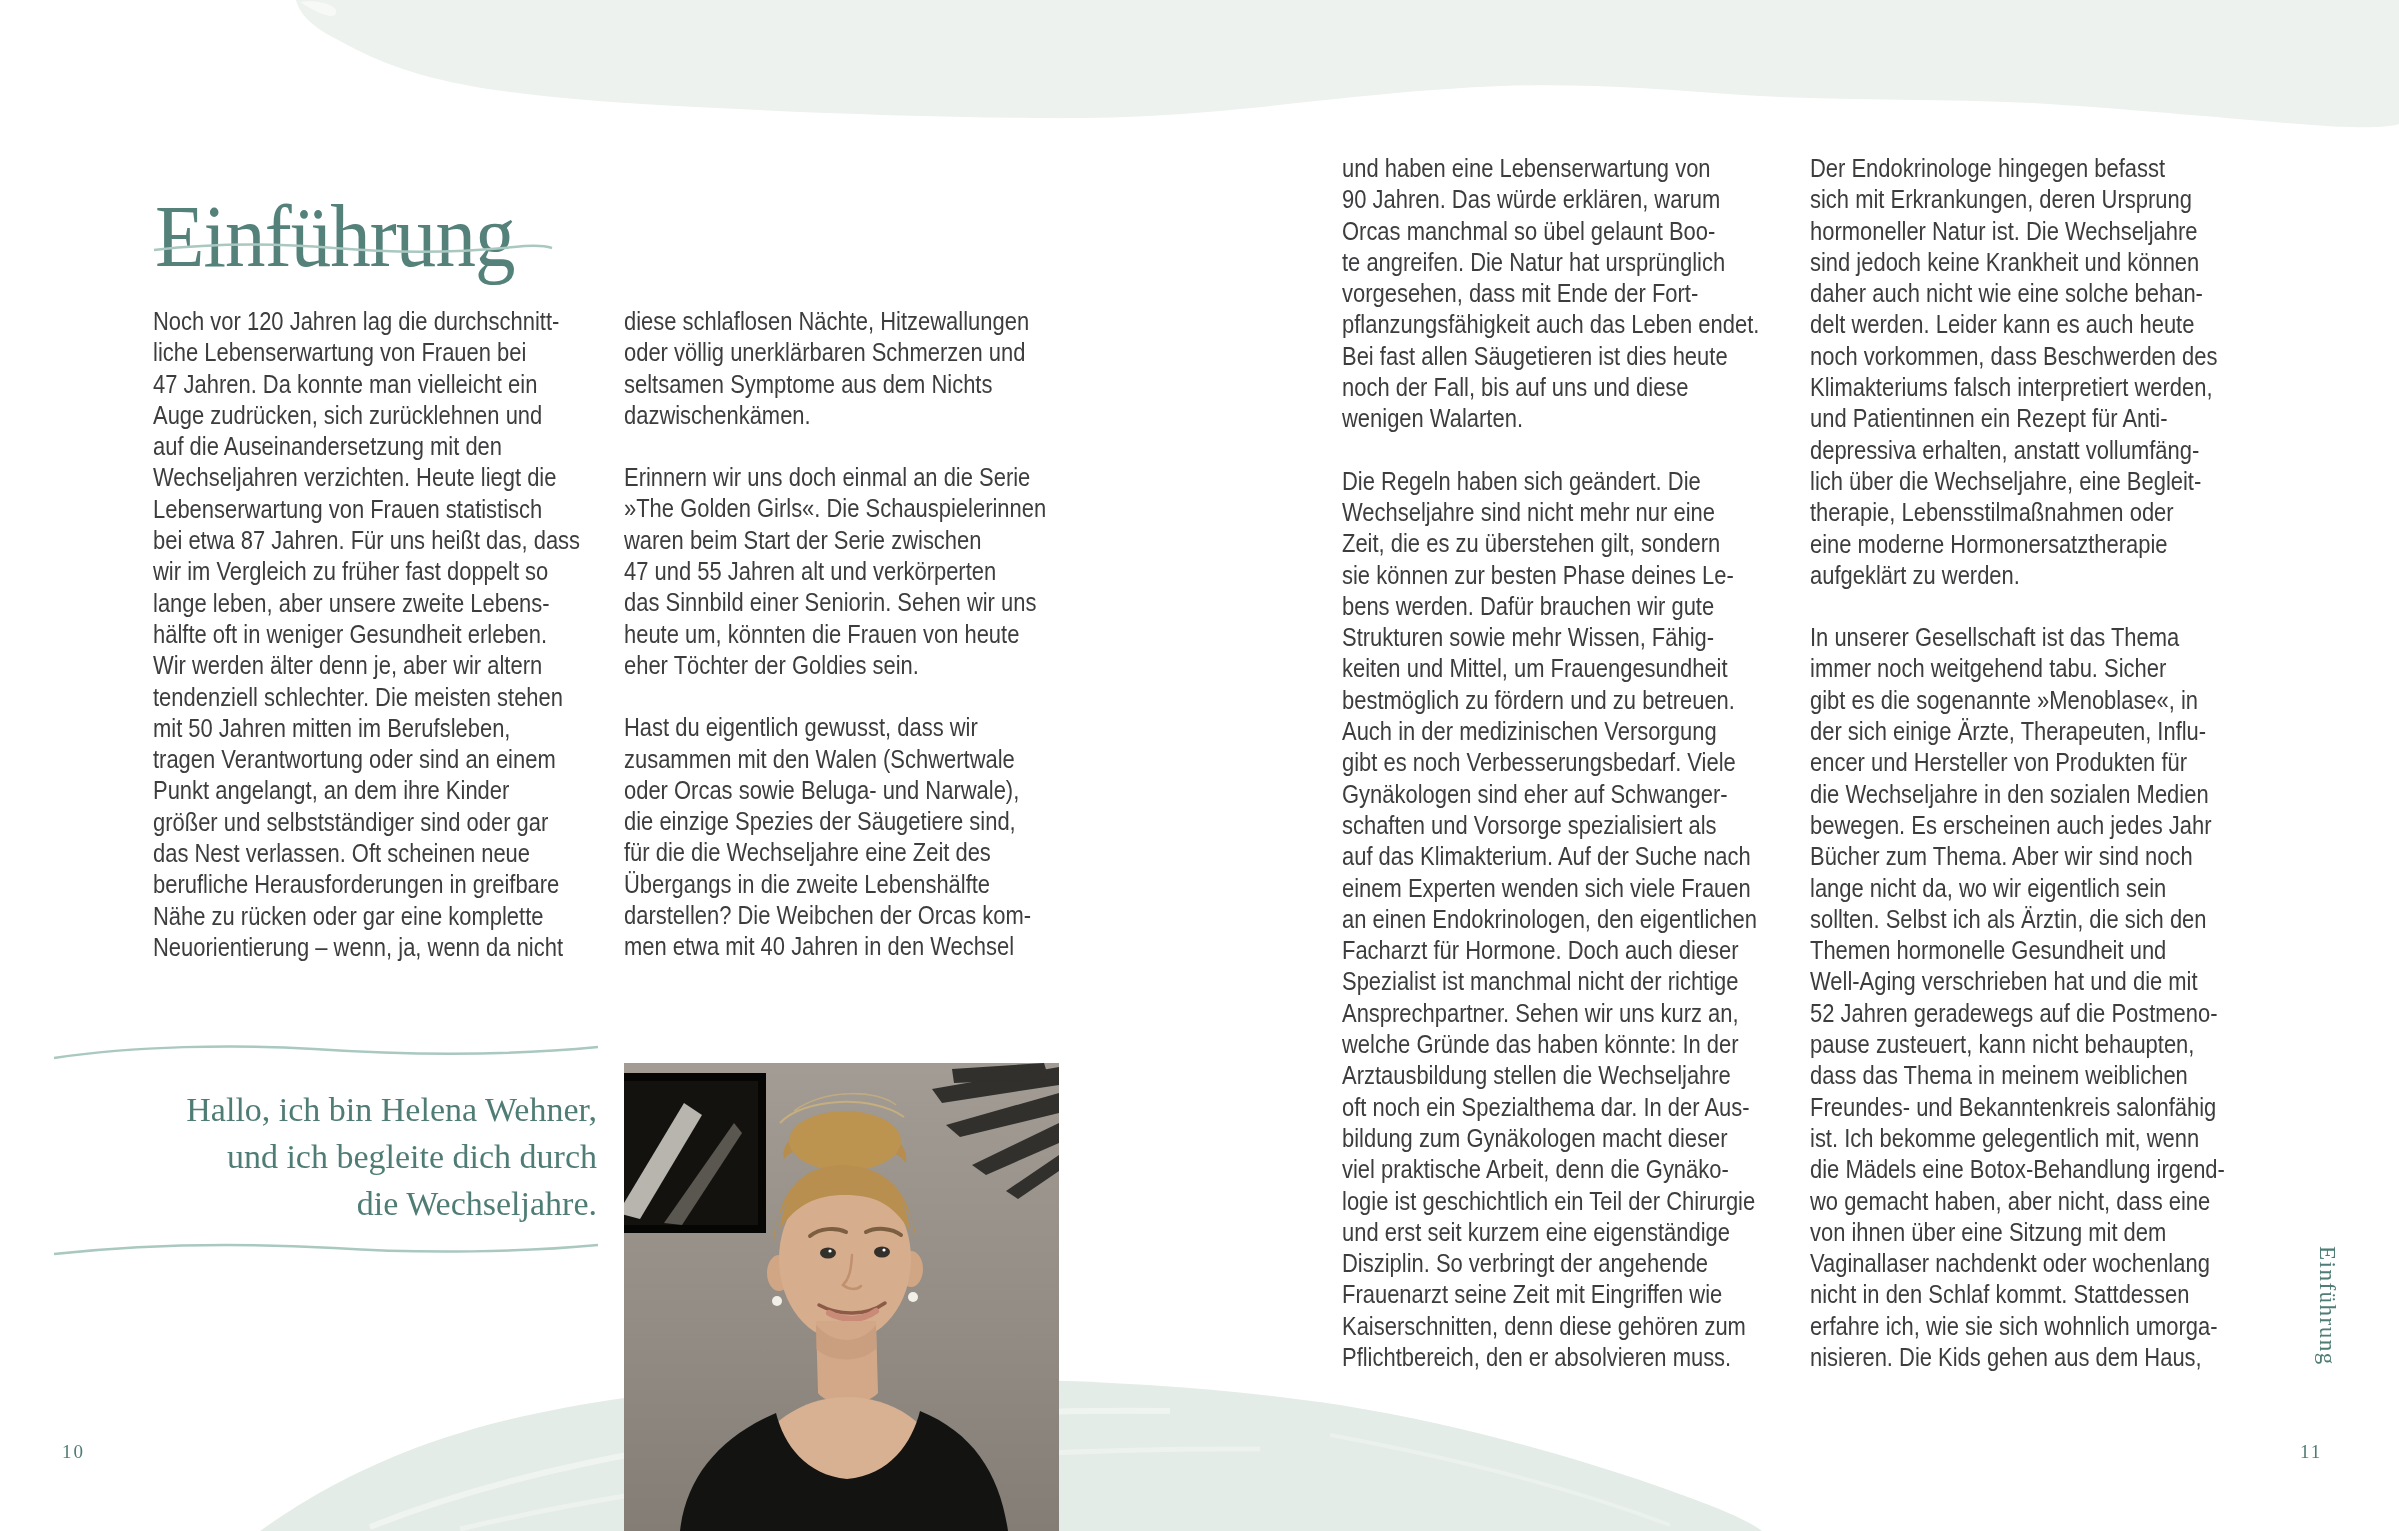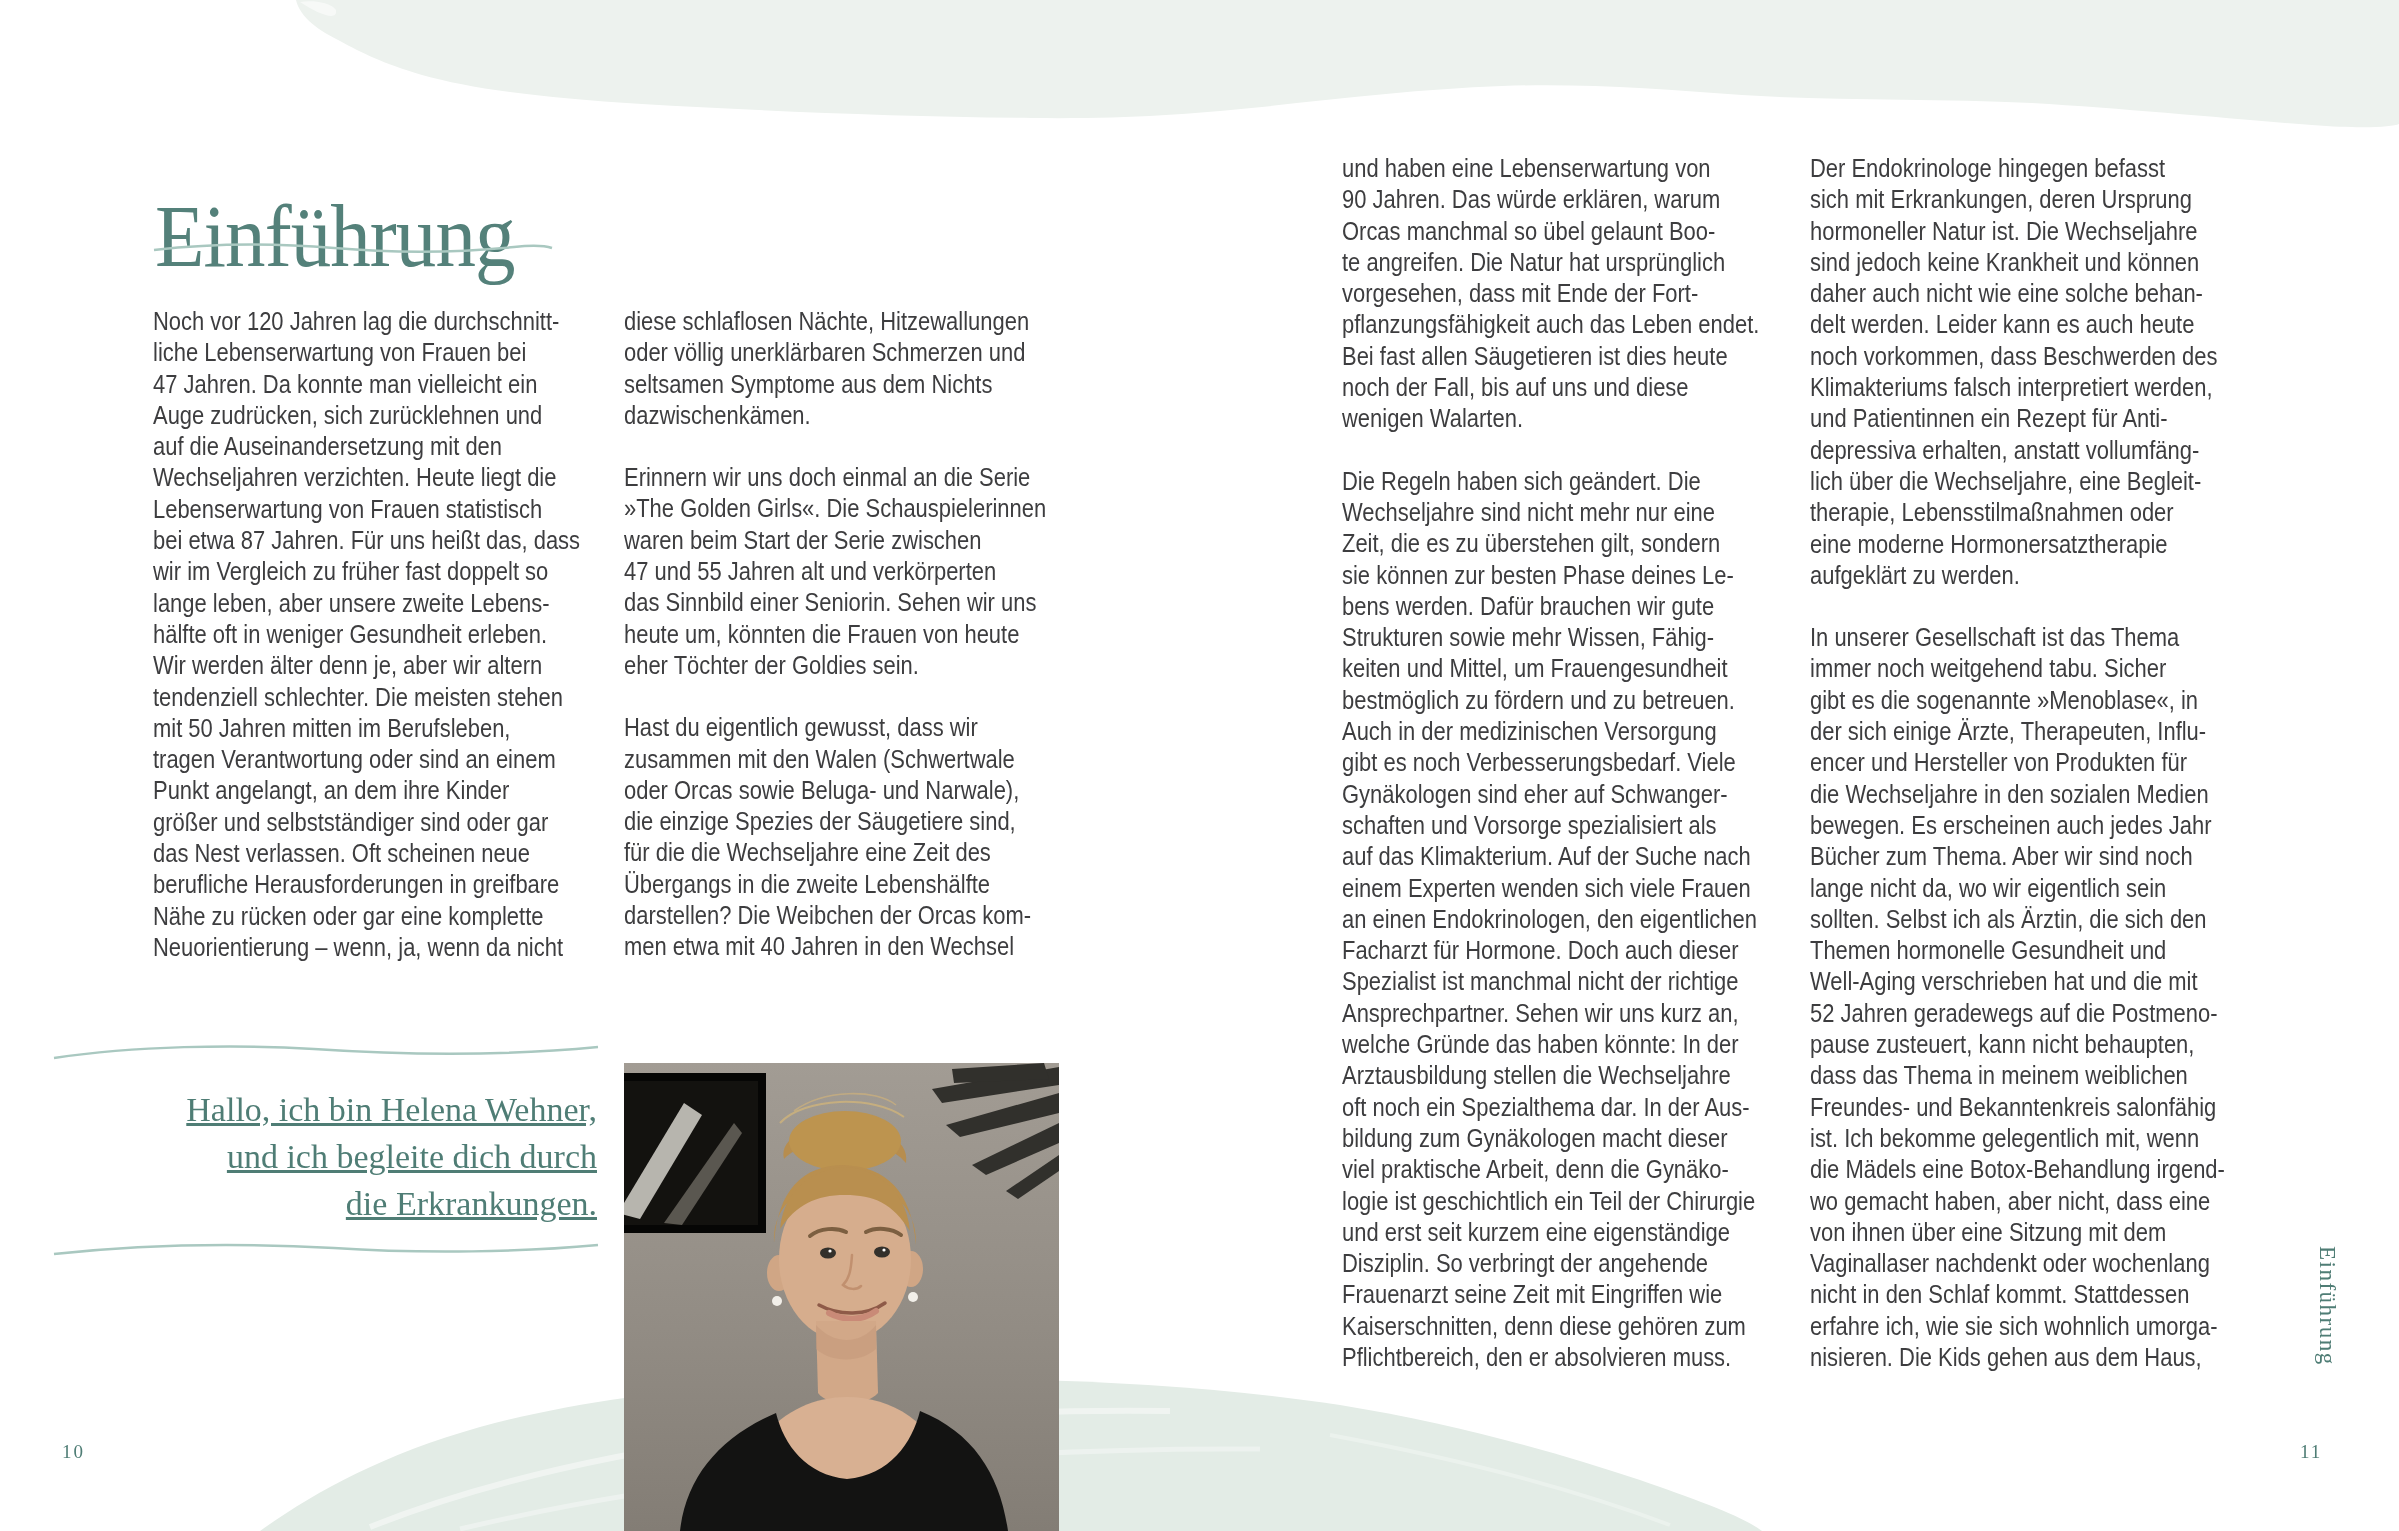--- a/index.html
+++ b/index.html
@@ -17,21 +17,21 @@
            color:#3d3d3f;}
   .textcol .line{white-space:nowrap;}
   .para + .para{margin-top:31px;}
   #lcol1{left:153px;top:306px;}
   #lcol2{left:624px;top:306px;}
   #rcol1{left:1342px;top:153px;}
   #rcol2{left:1810px;top:153px;}
 
   .quote{position:absolute;left:88px;top:1086px;width:509px;text-align:right;
          font-family:"Liberation Serif",serif;font-size:34px;line-height:47px;color:#4f7d75;}
-  .quote .line{white-space:nowrap;text-decoration:underline;}
+  .quote .line{white-space:nowrap;}
 
   .pagenum{position:absolute;font-family:"Liberation Serif",serif;font-size:19px;
            color:#4f7d75;letter-spacing:2px;}
   #pagenum-left{left:62px;top:1441px;}
   #pagenum-right{left:2300px;top:1441px;}
 
   .side-label{position:absolute;left:2340px;top:1246px;transform:rotate(90deg);
               transform-origin:0 0;font-family:"Liberation Serif",serif;font-size:23px;
               letter-spacing:1.5px;color:#4f7d75;white-space:nowrap;}
 
@@ -116,21 +116,21 @@
         <div class="line">men etwa mit 40 Jahren in den Wechsel</div>
       </div>
     </div>
 
   <svg class="deco" style="left:52px;top:1042px;" width="548" height="20" viewBox="0 0 548 20">
     <path fill="none" stroke="#a9c8c0" stroke-width="2.5" d="M2,16 C82,4 182,2 262,7 C352,13 452,14 546,5"></path>
   </svg>
   <div class="quote">
       <div class="line">Hallo, ich bin Helena Wehner,</div>
       <div class="line">und ich begleite dich durch</div>
-      <div class="line">die Erkrankungen.</div>
+      <div class="line">die Wechseljahre.</div>
     </div>
   <svg class="deco" style="left:52px;top:1240px;" width="548" height="20" viewBox="0 0 548 20">
     <path fill="none" stroke="#a9c8c0" stroke-width="2.5" d="M2,14 C92,4 192,3 282,8 C372,14 472,12 546,5"></path>
   </svg>
 
   <svg class="photo" viewBox="0 0 435 468">
     <defs>
       <linearGradient id="bgph" x1="0" y1="0" x2="0" y2="1">
         <stop offset="0" stop-color="#a29c94"></stop>
         <stop offset="0.6" stop-color="#918b83"></stop>

